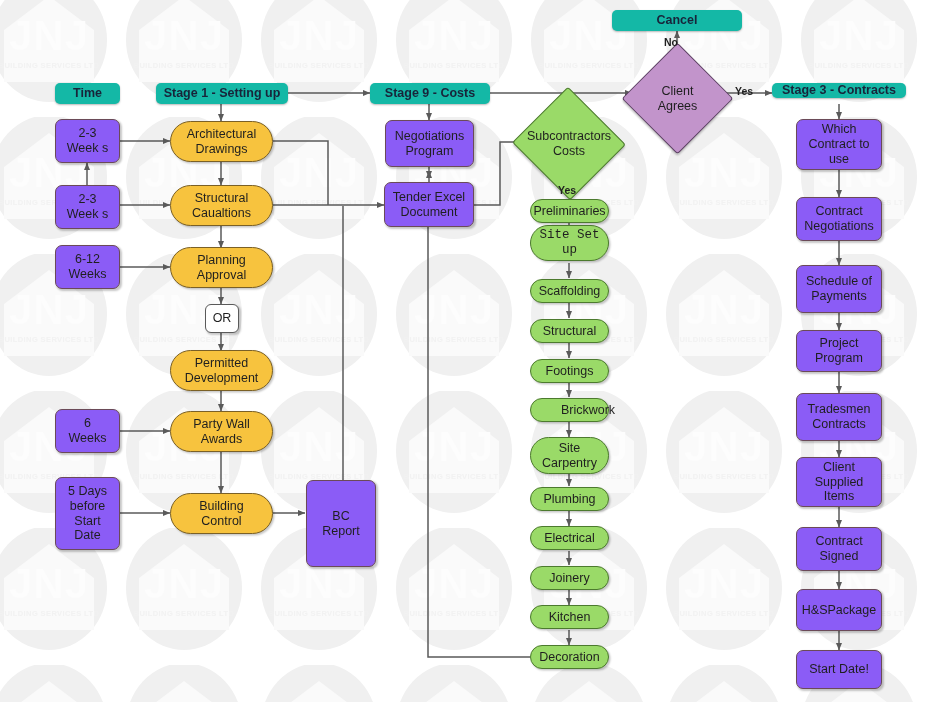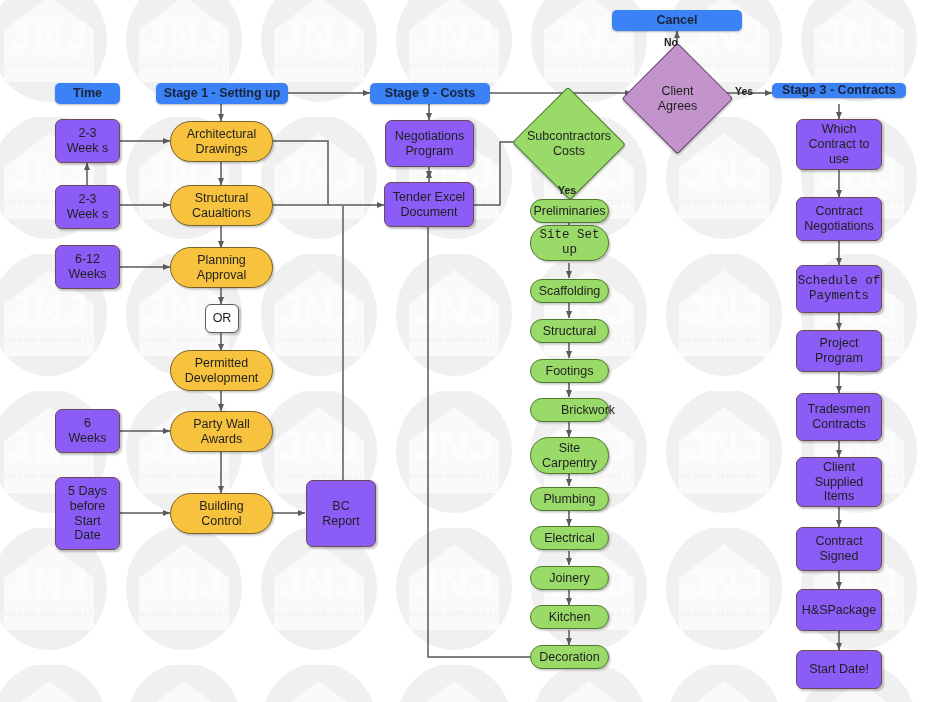--- a/index.html
+++ b/index.html
@@ -26,21 +26,21 @@
     position:absolute;
     box-sizing:border-box;
     display:flex;align-items:center;justify-content:center;
     text-align:center;
     line-height:1.18;
     color:#1f1f1f;
   }
 
   
   .hdr{
-    background:#3b82f6;
+    background:#14b8a6;
     border-radius:5px;
     color:#18243a;
     font-weight:bold;
     font-size:12.5px;
     box-shadow:0 1px 2px rgba(0,0,0,.28);
   }
   
   .pink{
     background:#8b5cf6;
     border:1.6px solid #6b4a58;
@@ -250,21 +250,21 @@
     </div>
     <div class="node amber" style="left:170px;top:411px;width:103px;height:41px;flex-direction:column;">
       <span>Party Wall</span>
       <span>Awards</span>
     </div>
     <div class="node amber" style="left:170px;top:493px;width:103px;height:41px;flex-direction:column;">
       <span>Building</span>
       <span>Control</span>
     </div>
 
-    <div class="node pink" style="left:306px;top:480px;width:70px;height:67px;flex-direction:column;">
+    <div class="node pink" style="left:306px;top:480px;width:70px;height:87px;flex-direction:column;">
       <span>BC</span>
       <span>Report</span>
     </div>
 
     <div class="node pink" style="left:385px;top:120px;width:89px;height:47px;flex-direction:column;">
       <span>Negotiations</span>
       <span>Program</span>
     </div>
     <div class="node pink" style="left:384px;top:182px;width:90px;height:45px;flex-direction:column;">
       <span>Tender Excel</span>
@@ -308,21 +308,21 @@
 
     <div class="node pink" style="left:796px;top:119px;width:86px;height:51px;flex-direction:column;">
       <span>Which</span>
       <span>Contract to</span>
       <span>use</span>
     </div>
     <div class="node pink" style="left:796px;top:197px;width:86px;height:44px;flex-direction:column;">
       <span>Contract</span>
       <span>Negotiations</span>
     </div>
-    <div class="node pink" style="left:796px;top:265px;width:86px;height:48px;flex-direction:column;font-family:Liberation Mono, monospace;">
+    <div class="node pink" style="left:796px;top:265px;width:86px;height:48px;flex-direction:column;">
       <span>Schedule of</span>
       <span>Payments</span>
     </div>
     <div class="node pink" style="left:796px;top:330px;width:86px;height:42px;flex-direction:column;">
       <span>Project</span>
       <span>Program</span>
     </div>
     <div class="node pink" style="left:796px;top:393px;width:86px;height:48px;flex-direction:column;">
       <span>Tradesmen</span>
       <span>Contracts</span>

